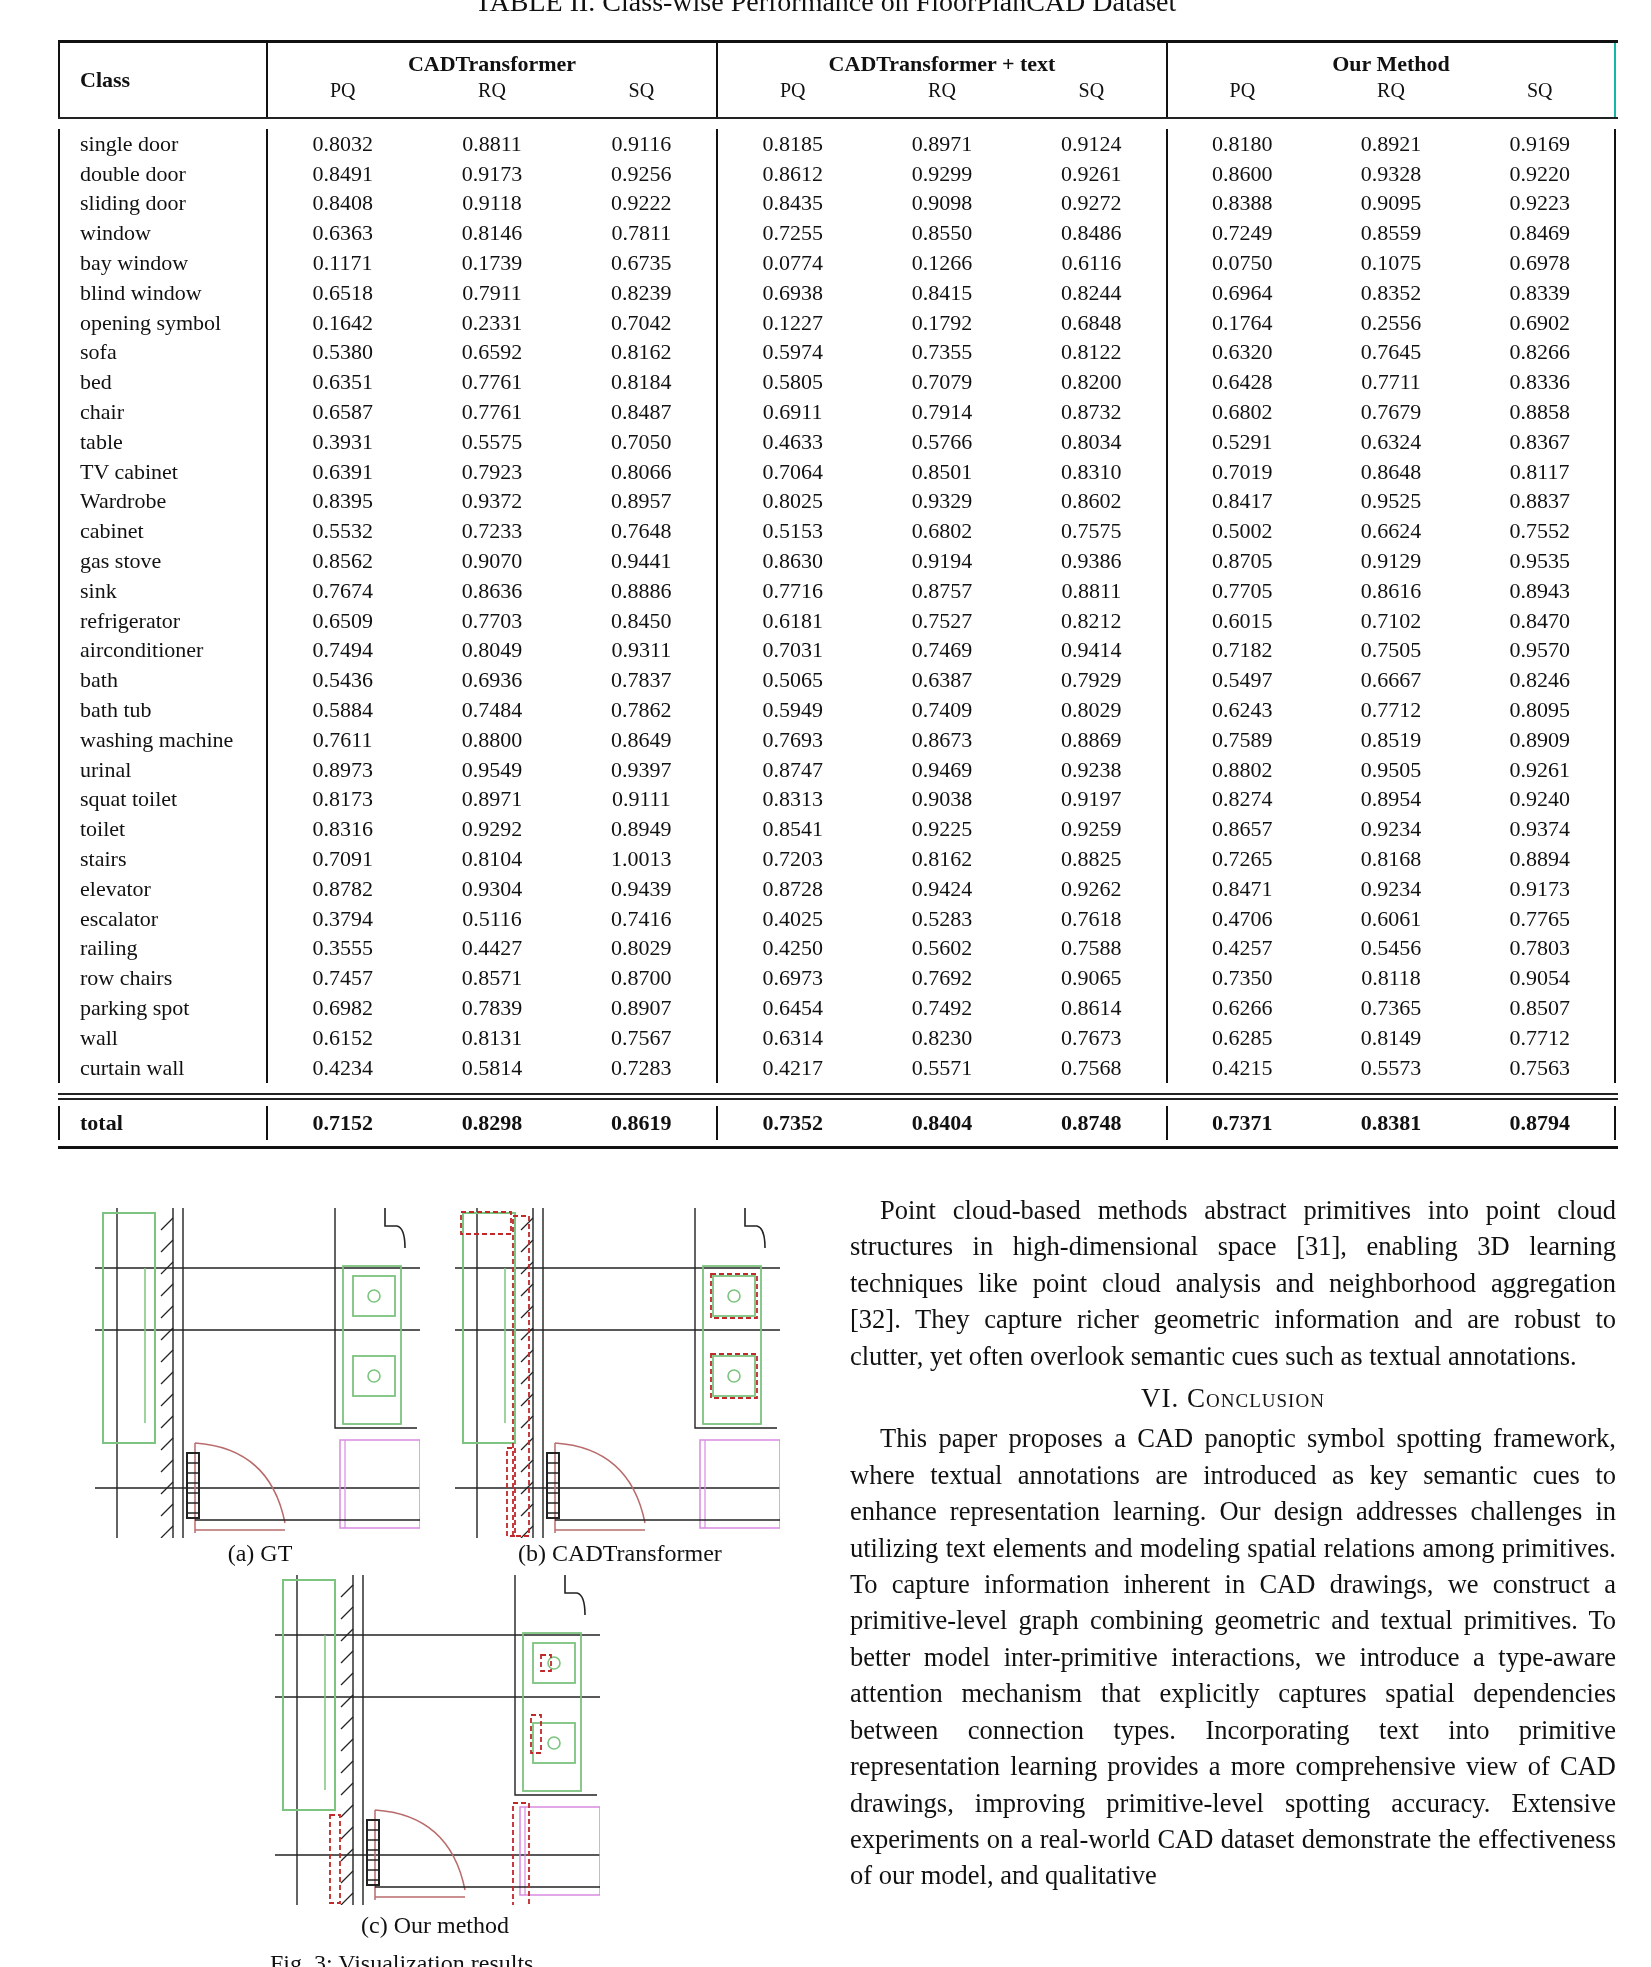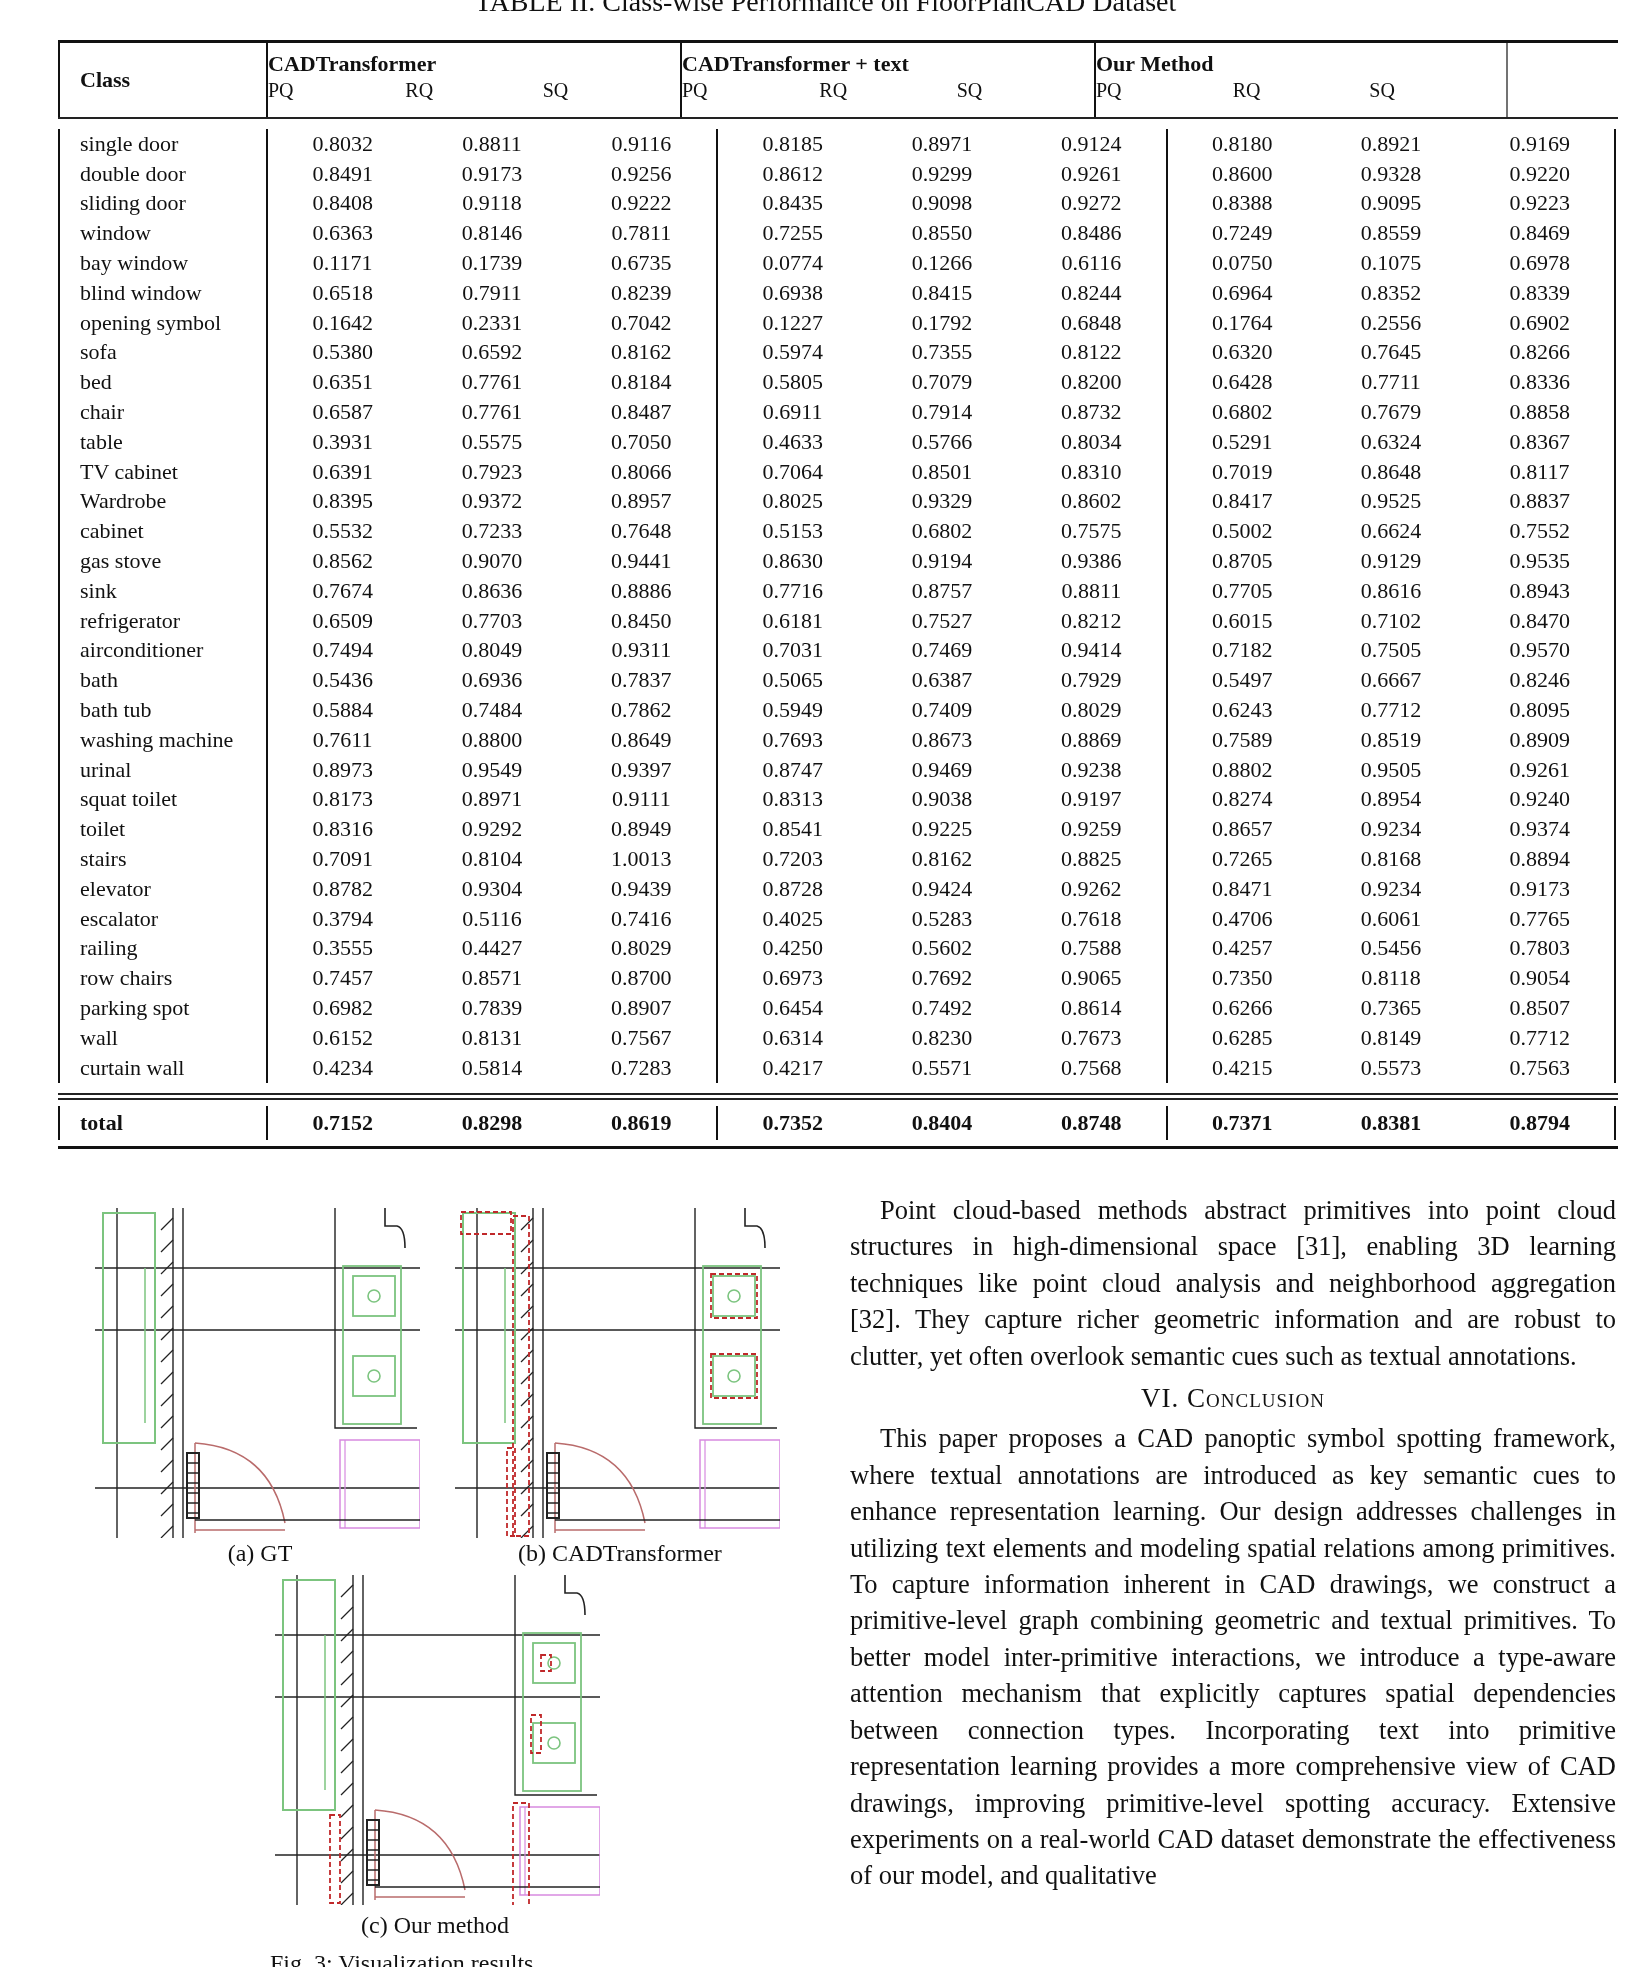--- a/index.html
+++ b/index.html
@@ -5,22 +5,22 @@
   html, body { margin:0; padding:0; background:#fff; }
   body { width:1651px; height:1967px; position:relative; overflow:hidden;
          font-family:"Liberation Serif","DejaVu Serif",serif; color:#111; }
   .caption-top { position:absolute; top:-14px; left:0; width:1651px; text-align:center; font-size:28px; }
   .tbl { position:absolute; left:58px; top:40px; width:1560px; }
   .rule-thick { height:3px; background:#111; }
   .rule-thin { height:2px; background:#222; }
   .hdr { display:flex; height:74px; position:relative; }
   .cell-class { width:208px; display:flex; align-items:center; padding-left:20px; box-sizing:border-box;
                 font-weight:bold; font-size:22px; border-left:2px solid #111; }
-  .grp { width:414px; border-left:2px solid #111; box-sizing:border-box; text-align:left; }
-  .grp:last-child { border-right:2px solid #737373; }
+  .grp { width:450px; border-left:2px solid #111; box-sizing:border-box; text-align:center; }
+  .grp:last-child { border-right:2px solid #14b8a6; }
   .grp-title { font-weight:bold; font-size:22px; margin-top:8px; height:28px; }
   .grp-sub { display:flex; }
   .grp-sub span { flex:1; font-size:20px; }
   .body { padding-top:10px; padding-bottom:10px; position:relative; }
   .row { display:flex; height:29.8px; align-items:flex-start; font-size:22px; }
   .row .c-class { width:208px; padding-left:20px; box-sizing:border-box; border-left:2px solid #111; height:100%; display:flex; align-items:center; }
   .row .c-grp { width:450px; display:flex; border-left:2px solid #111; box-sizing:border-box; height:100%; align-items:center; }
   .row .c-grp:last-child { border-right:2px solid #111; }
   .row .c-grp span { flex:1; text-align:center; }
   .total-wrap { padding:6px 0; }

